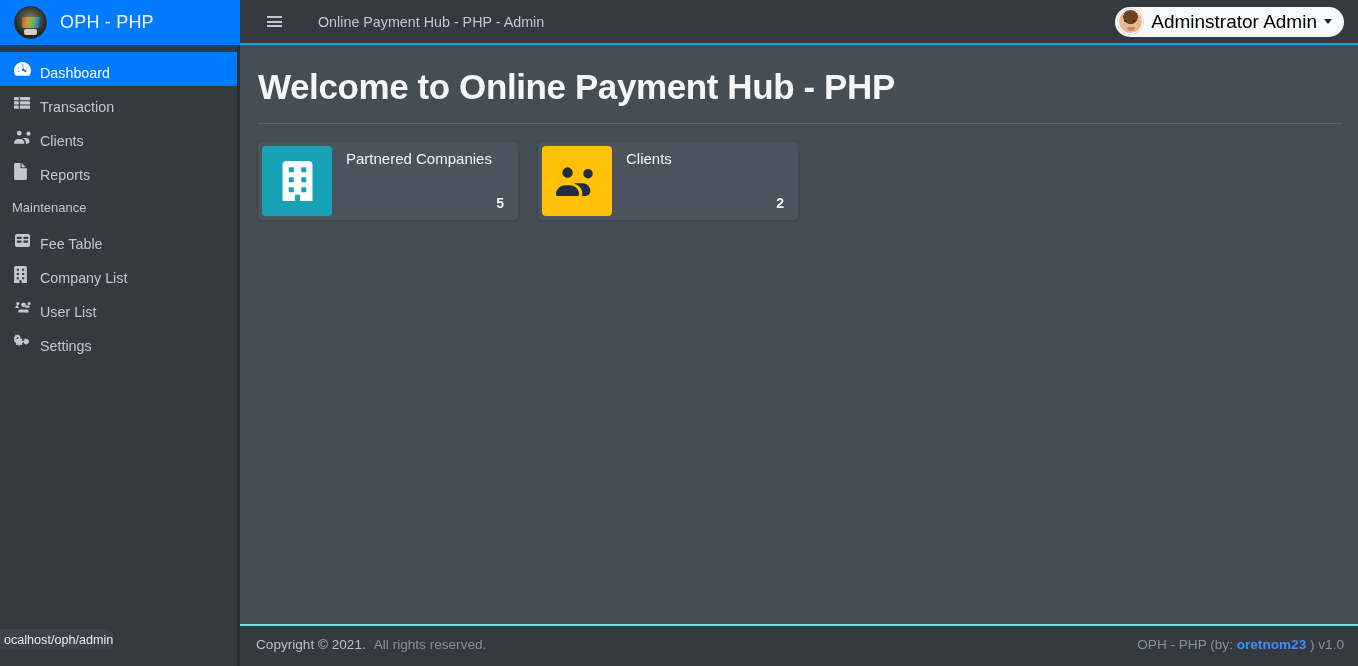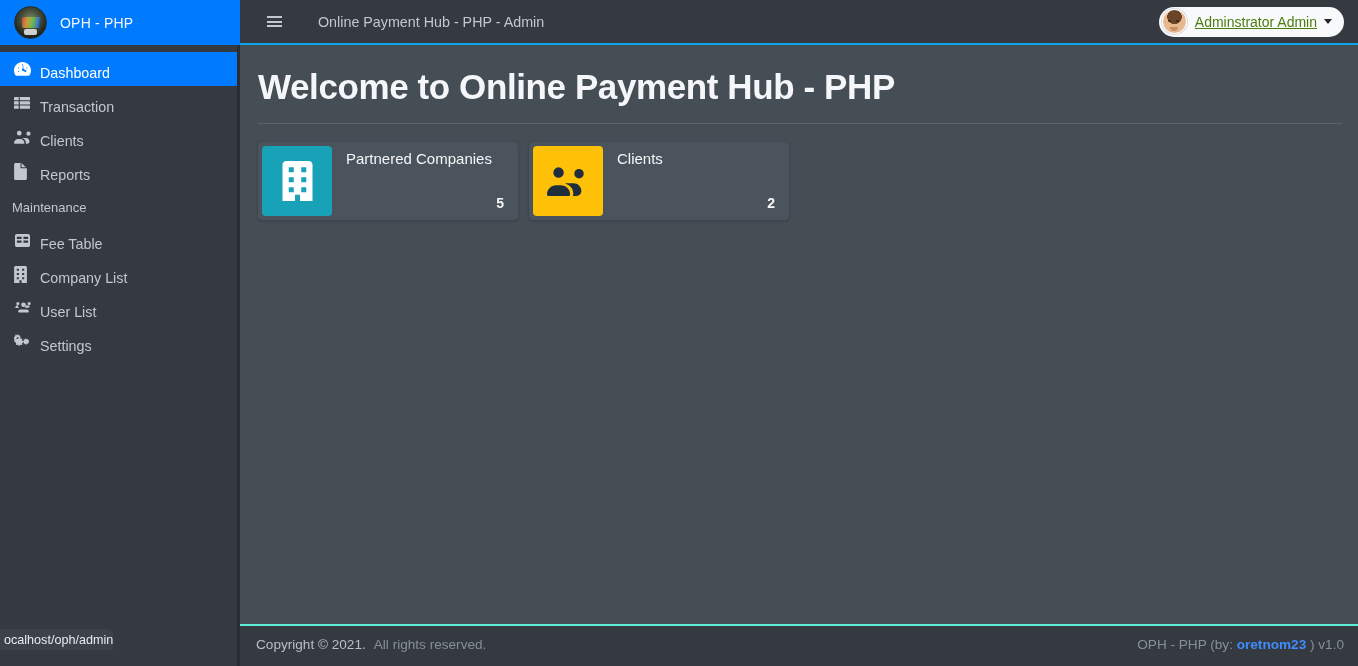--- a/index.html
+++ b/index.html
@@ -38,21 +38,21 @@
     width: 19px; height: 11px; border-radius: 2px;
     background: linear-gradient(100deg, #d14b3a 0%, #d1a03a 28%, #6fbf4b 55%, #3a7fd1 80%, #2a2f22 100%);
     opacity: .92;
   }
   .brand-logo::after {
     content: ""; position: absolute; left: 9px; bottom: 3px;
     width: 13px; height: 6px; border-radius: 2px;
     background: #e9ecef; opacity: .85;
   }
   .brand-text {
-    color: #f4f6f9; font-size: 14px; letter-spacing: .2px;
+    color: #f4f6f9; font-size: 18px; letter-spacing: .2px;
     margin-left: 13px; white-space: nowrap;
   }
 
   .nav { padding-top: 7px; }
   .nav-item {
     display: flex; align-items: center;
     height: 34px;
     padding-left: 14px;
     color: #c2c7d0;
     font-size: 14.3px;
@@ -128,21 +128,21 @@
   .user-avatar::before {
     content: ""; position: absolute; left: 5px; top: 9.5px;
     width: 3px; height: 2px; border-radius: 50%; background: #3a2a1c;
     box-shadow: 8px 0 0 #3a2a1c;
   }
   .user-avatar::after {
     content: ""; position: absolute; left: 7.5px; bottom: 2px;
     width: 8px; height: 4px; border-radius: 0 0 6px 6px; background: #c98f62;
   }
   .user-name {
-    color: #4d7c0f; font-size: 14px; margin-left: 8px; white-space: nowrap; text-decoration: underline;
+    color: #000000; font-size: 19px; margin-left: 8px; white-space: nowrap;
   }
   .caret {
     width: 0; height: 0; margin-left: 7px;
     border-left: 4.5px solid transparent;
     border-right: 4.5px solid transparent;
     border-top: 5px solid #212529;
   }
 
   
   .content {
@@ -153,21 +153,21 @@
   .page-title {
     color: #f4f6f9;
     font-size: 35px;
     font-weight: bold;
     letter-spacing: -0.4px;
     padding-bottom: 16px;
     white-space: nowrap;
   }
   .title-rule { border-bottom: 1px solid #5a636c; margin-bottom: 18px; }
 
-  .cards { display: flex; gap: 11px; }
+  .cards { display: flex; gap: 20px; }
   .stat-card {
     background: #4b545c;
     border-radius: 4px;
     box-shadow: 0 0 1px rgba(0,0,0,.125), 0 1px 3px rgba(0,0,0,.2);
     display: flex; align-items: stretch;
     height: 78px;
     width: 260px;
     overflow: hidden;
     cursor: pointer;
   }

